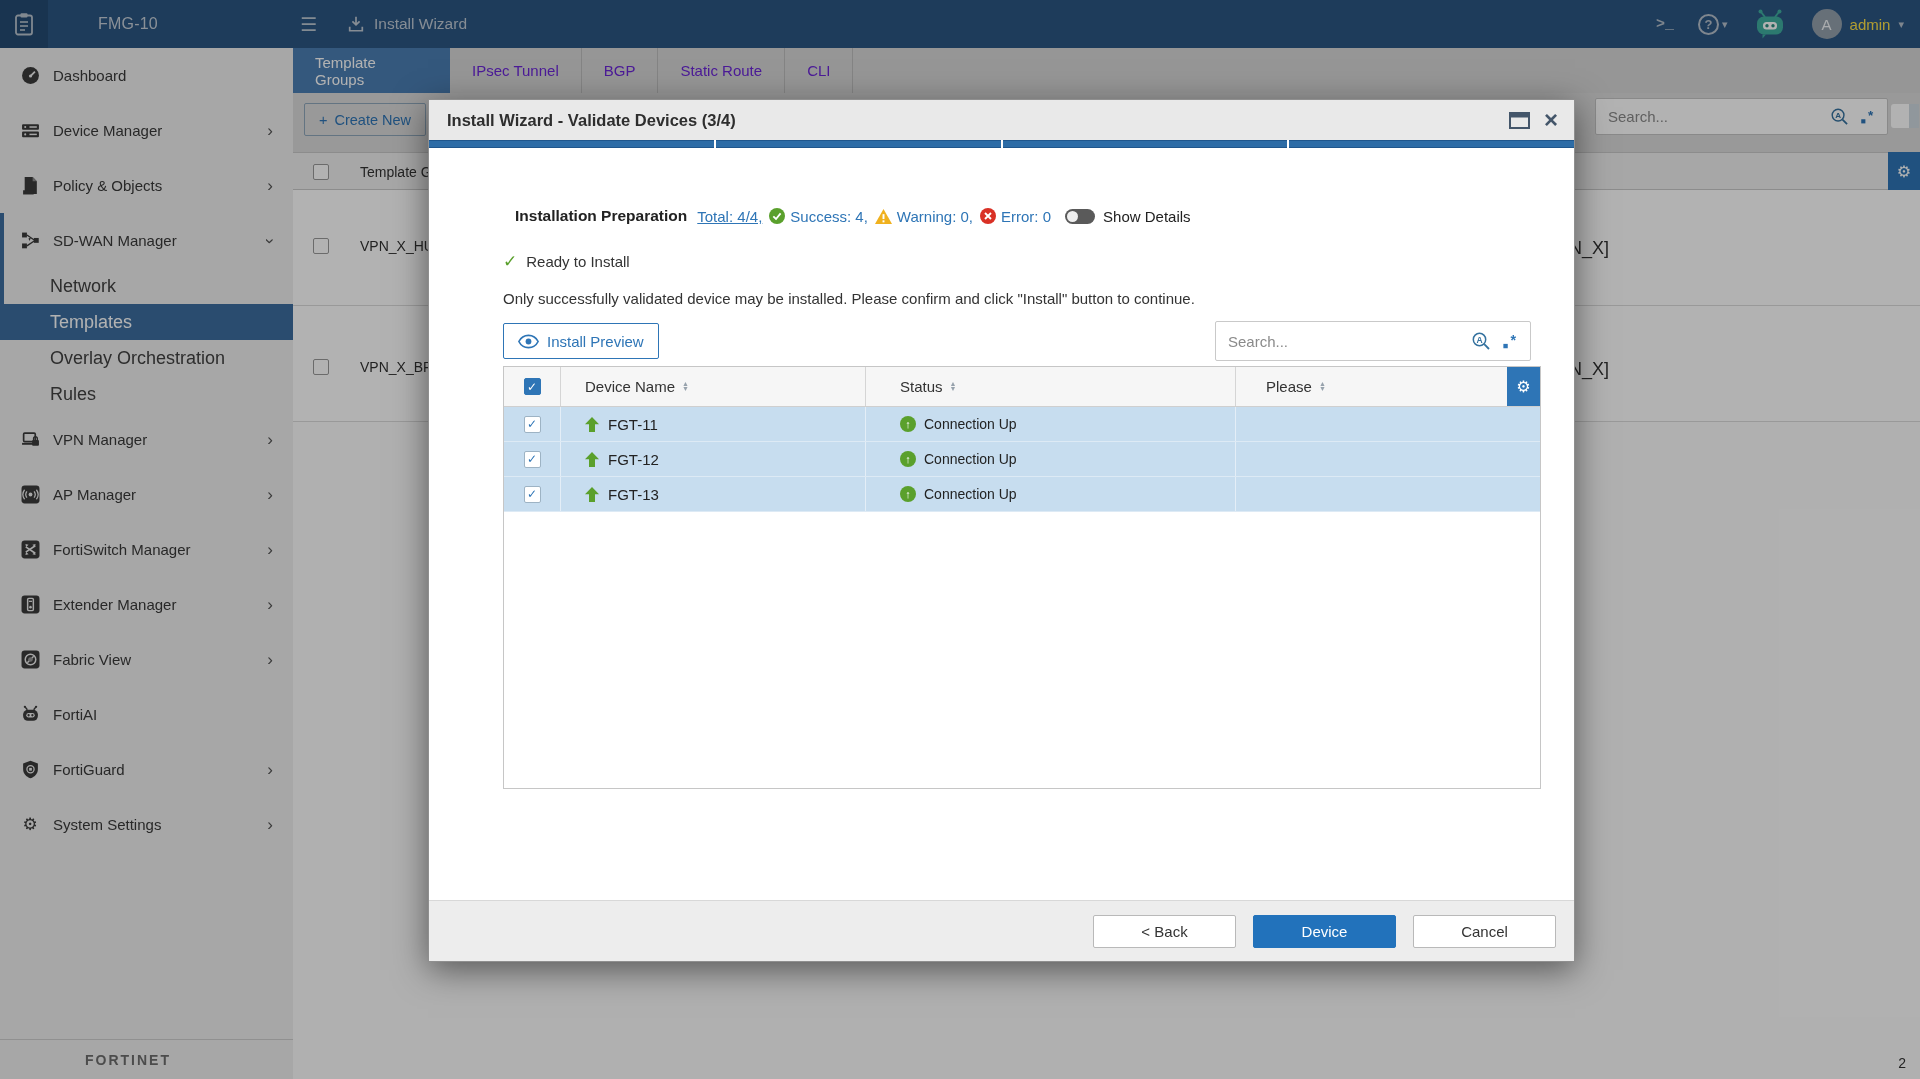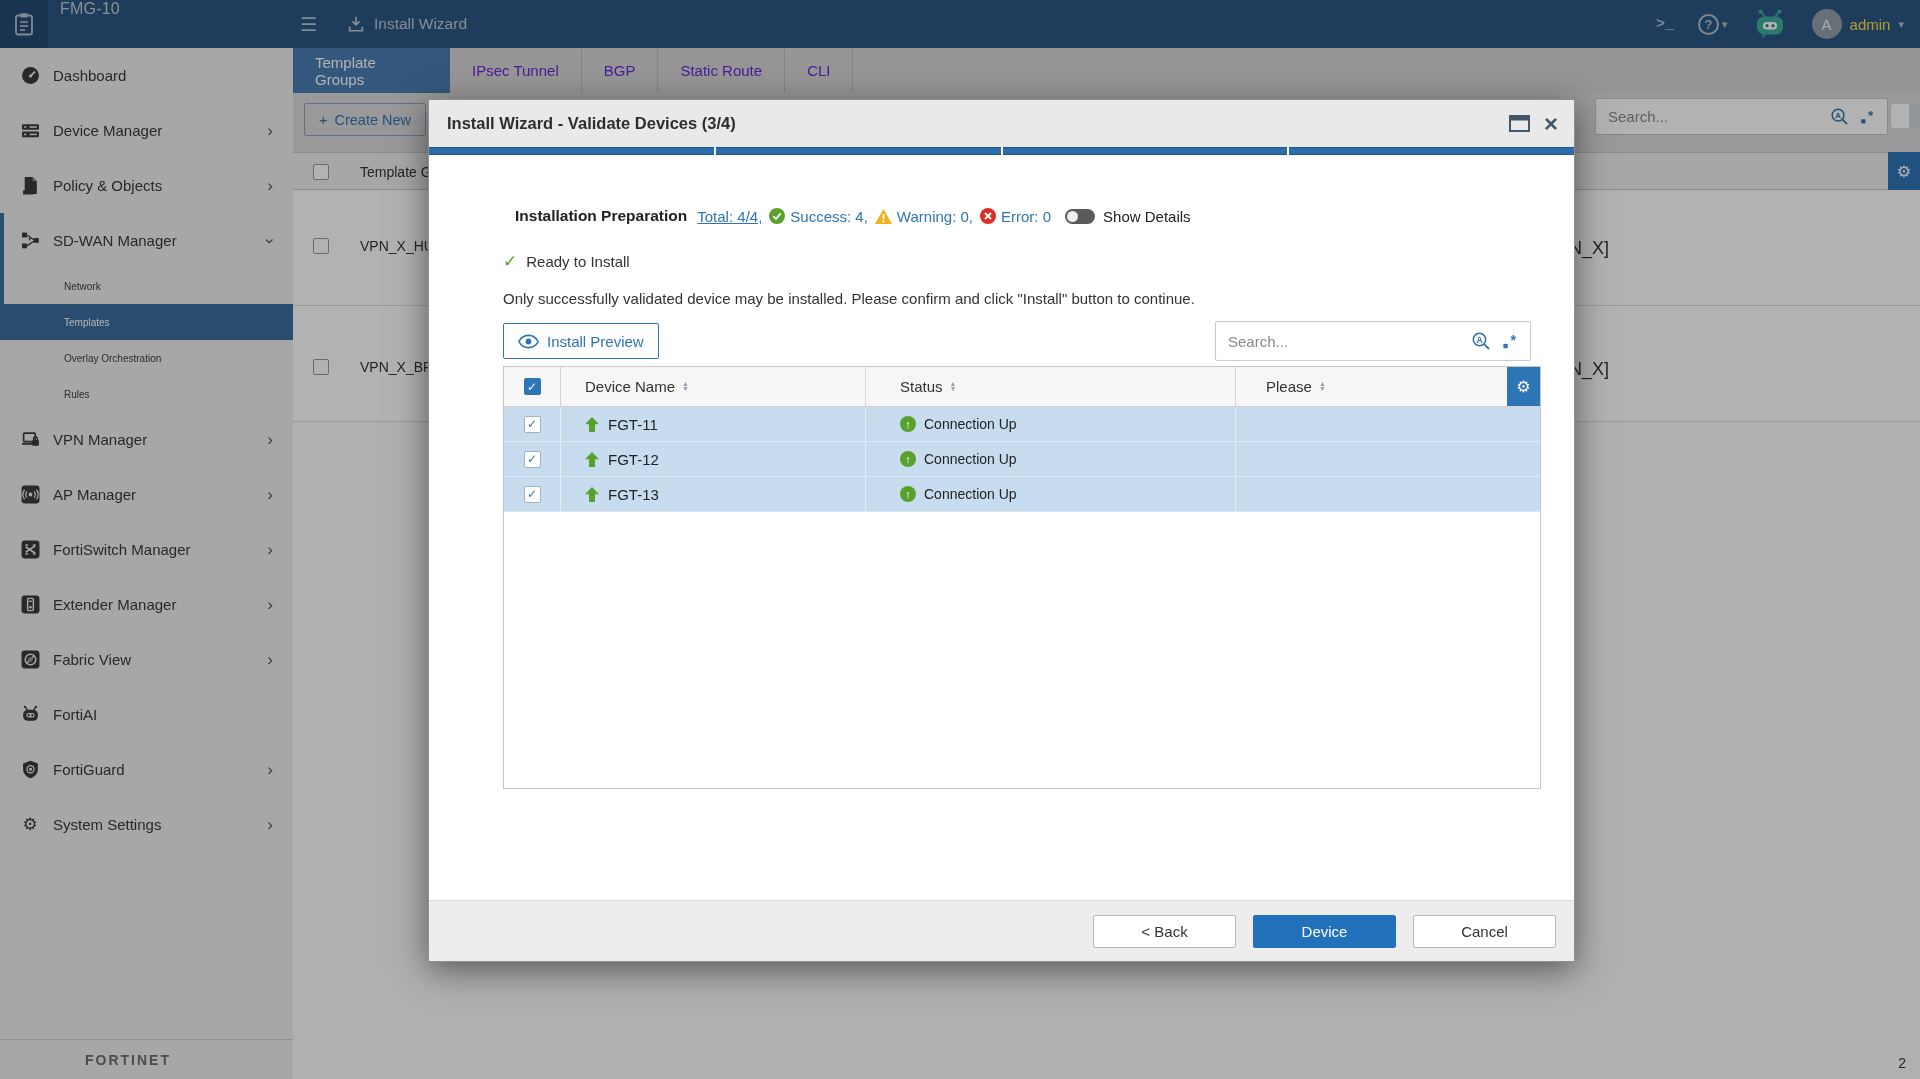--- a/index.html
+++ b/index.html
@@ -2,39 +2,39 @@
 <html><head>
 <meta charset="utf-8">
 <style>
   * { margin:0; padding:0; box-sizing:border-box; }
   html,body { width:1920px; height:1079px; }
   body { font-family:"Liberation Sans","DejaVu Sans",sans-serif; background:#fff; overflow:hidden; }
   .screen { position:relative; width:1920px; height:1079px; background:#fff; overflow:hidden; }
 
   
   .topbar { position:absolute; left:0; top:0; width:1920px; height:48px; background:#2b5683; color:#c6cfd9; z-index:1; }
-  .tb-left { position:absolute; left:0; top:0; height:48px; display:flex; align-items:flex-start; }
+  .tb-left { position:absolute; left:0; top:0; height:48px; display:flex; align-items:center;gap:38px; }
   .tb-logo { width:48px; height:48px; display:flex; align-items:center; justify-content:center; background:rgba(0,0,0,0.12); }
   .tb-product { font-size:16px; margin-left:12px; letter-spacing:.2px; }
   .tb-burger { position:absolute; left:300px; top:0; height:48px; display:flex; align-items:center; font-size:19px; color:#bcc7d2; cursor:pointer; }
   .tb-iw { position:absolute; left:347px; top:0; height:48px; display:flex; align-items:center; gap:9px; font-size:15.5px; color:#c0cad5; cursor:pointer; }
   .tb-right { position:absolute; right:16px; top:0; height:48px; display:flex; align-items:center; gap:24px; }
   .tb-term { font-family:"Liberation Mono","DejaVu Sans Mono",monospace; font-size:15px; font-weight:bold; color:#b6c1cc; }
   .tb-help { display:flex; align-items:center; gap:3px; color:#b6c1cc; }
   .tb-help .q { width:21px; height:21px; border:2px solid #b6c1cc; border-radius:50%; display:flex; align-items:center; justify-content:center; font-size:13px; font-weight:bold; }
   .caret { font-size:11px; color:#b6c1cc; }
   .tb-user { display:flex; align-items:center; gap:8px; }
   .avatar { width:30px; height:30px; border-radius:50%; background:#94a1ad; color:#f2f5f8; display:flex; align-items:center; justify-content:center; font-size:15px; }
   .tb-user .uname { color:#fde047; font-size:15px; }
 
   
   .sidebar { position:absolute; left:0; top:48px; width:293px; bottom:0; background:#efefef; z-index:1; }
   .sb-item, .sb-sub { display:flex; align-items:center; color:#3a3a3a; cursor:pointer; position:relative; }
   .sb-item { height:55px; font-size:15px; }
-  .sb-sub { height:36px; font-size:10px; padding-left:64px; color:#424242; }
+  .sb-sub { height:36px; font-size:18px; padding-left:50px; color:#424242; }
   .sb-ico { width:20px; height:20px; margin-left:20px; margin-right:13px; display:flex; align-items:center; justify-content:center; flex:none; }
   .sb-label { flex:1; }
   .sb-chev { margin-right:20px; font-size:17px; color:#555; }
   .rot90 { display:inline-block; transform:rotate(90deg); }
   .accent { box-shadow:inset 4px 0 0 #3d6ea0; }
   .sb-selected { background:#3d6ea0; color:#fff; }
   .glyph-ico { font-size:17px; color:#3b3b3b; line-height:1; }
   .sb-footer { position:absolute; left:0; right:0; bottom:0; height:40px; border-top:1px solid #cfcfcf; display:flex; align-items:center; }
   .forti-logo { margin-left:85px; font-size:14px; font-weight:bold; letter-spacing:2px; color:#6e6e6e; }
 
@@ -58,21 +58,21 @@
   .bg-colname { position:absolute; left:67px; top:0; height:38px; display:flex; align-items:center; font-size:14px; color:#333; }
   .bg-cell { position:absolute; left:67px; font-size:14px; color:#333; }
   .bg-tail { position:absolute; left:1213px; font-size:18px; color:#333; }
   .page-num { position:absolute; right:14px; bottom:8px; font-size:14px; color:#333; }
 
   
   .dim { position:absolute; inset:0; background:rgba(0,0,0,0.30); z-index:5; }
 
   
   .modal { position:absolute; left:428px; top:99px; width:1147px; height:863px; background:#fff; z-index:10; border:1px solid #8f8f8f; box-shadow:0 8px 32px rgba(0,0,0,0.5); }
-  .m-header { height:47px; background:#e9e9e9; display:flex; align-items:center; padding:0 16px 0 18px; }
+  .m-header { height:40px; background:#e9e9e9; display:flex; align-items:center; padding:0 16px 0 18px; }
   .m-title { flex:1; font-size:16.5px; font-weight:600; color:#2e2e2e; }
   .m-winbtns { display:flex; align-items:center; gap:14px; }
   .m-max { cursor:pointer; }
   .m-close { font-size:24px; font-weight:bold; color:#44566a; line-height:1; cursor:pointer; }
   .m-progress { height:8px; display:flex; background:#fff; }
   .m-progress .seg { flex:1; background:#2d6ca6; border-top:1px solid #1f568c; border-bottom:1px solid #1f568c; margin-right:2px; }
   .m-progress .seg:last-child { margin-right:0; }
   .m-body { position:absolute; left:0; top:57px; right:0; bottom:61px; background:#fff; padding-left:74px; padding-right:35px; overflow:hidden; }
   .sum-row { margin-top:50px; margin-left:12px; display:flex; align-items:center; font-size:15px; color:#222; }
   .sum-head { font-weight:bold; margin-right:10px; font-size:15.5px; }

